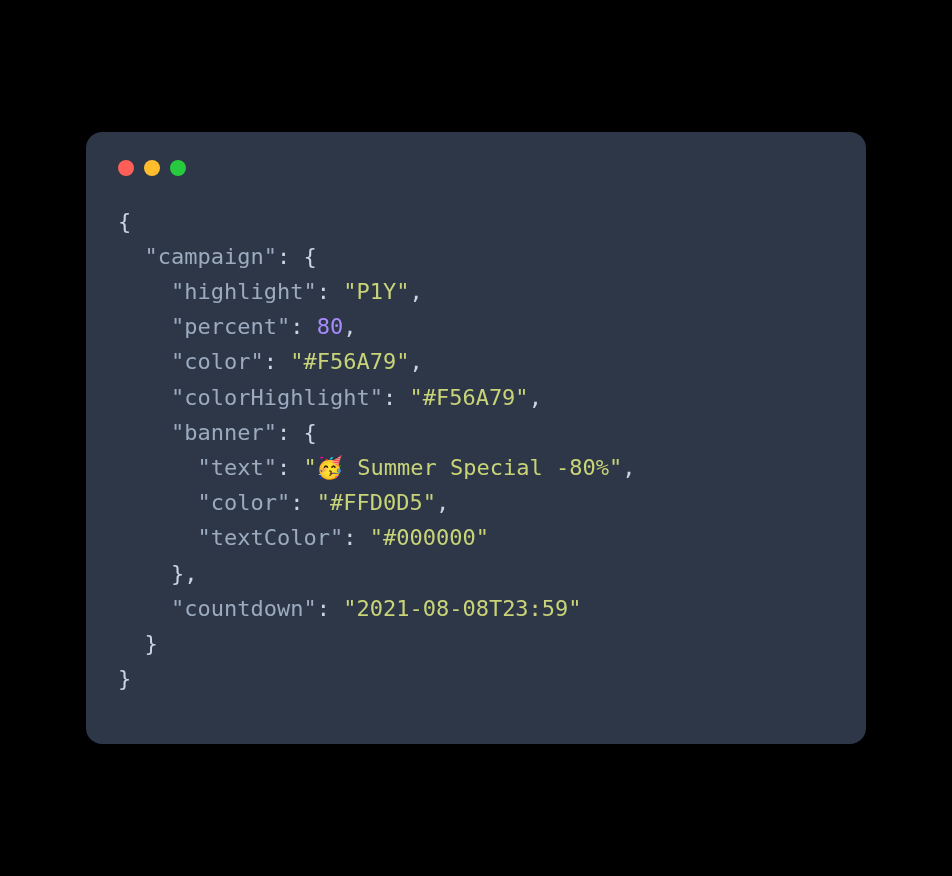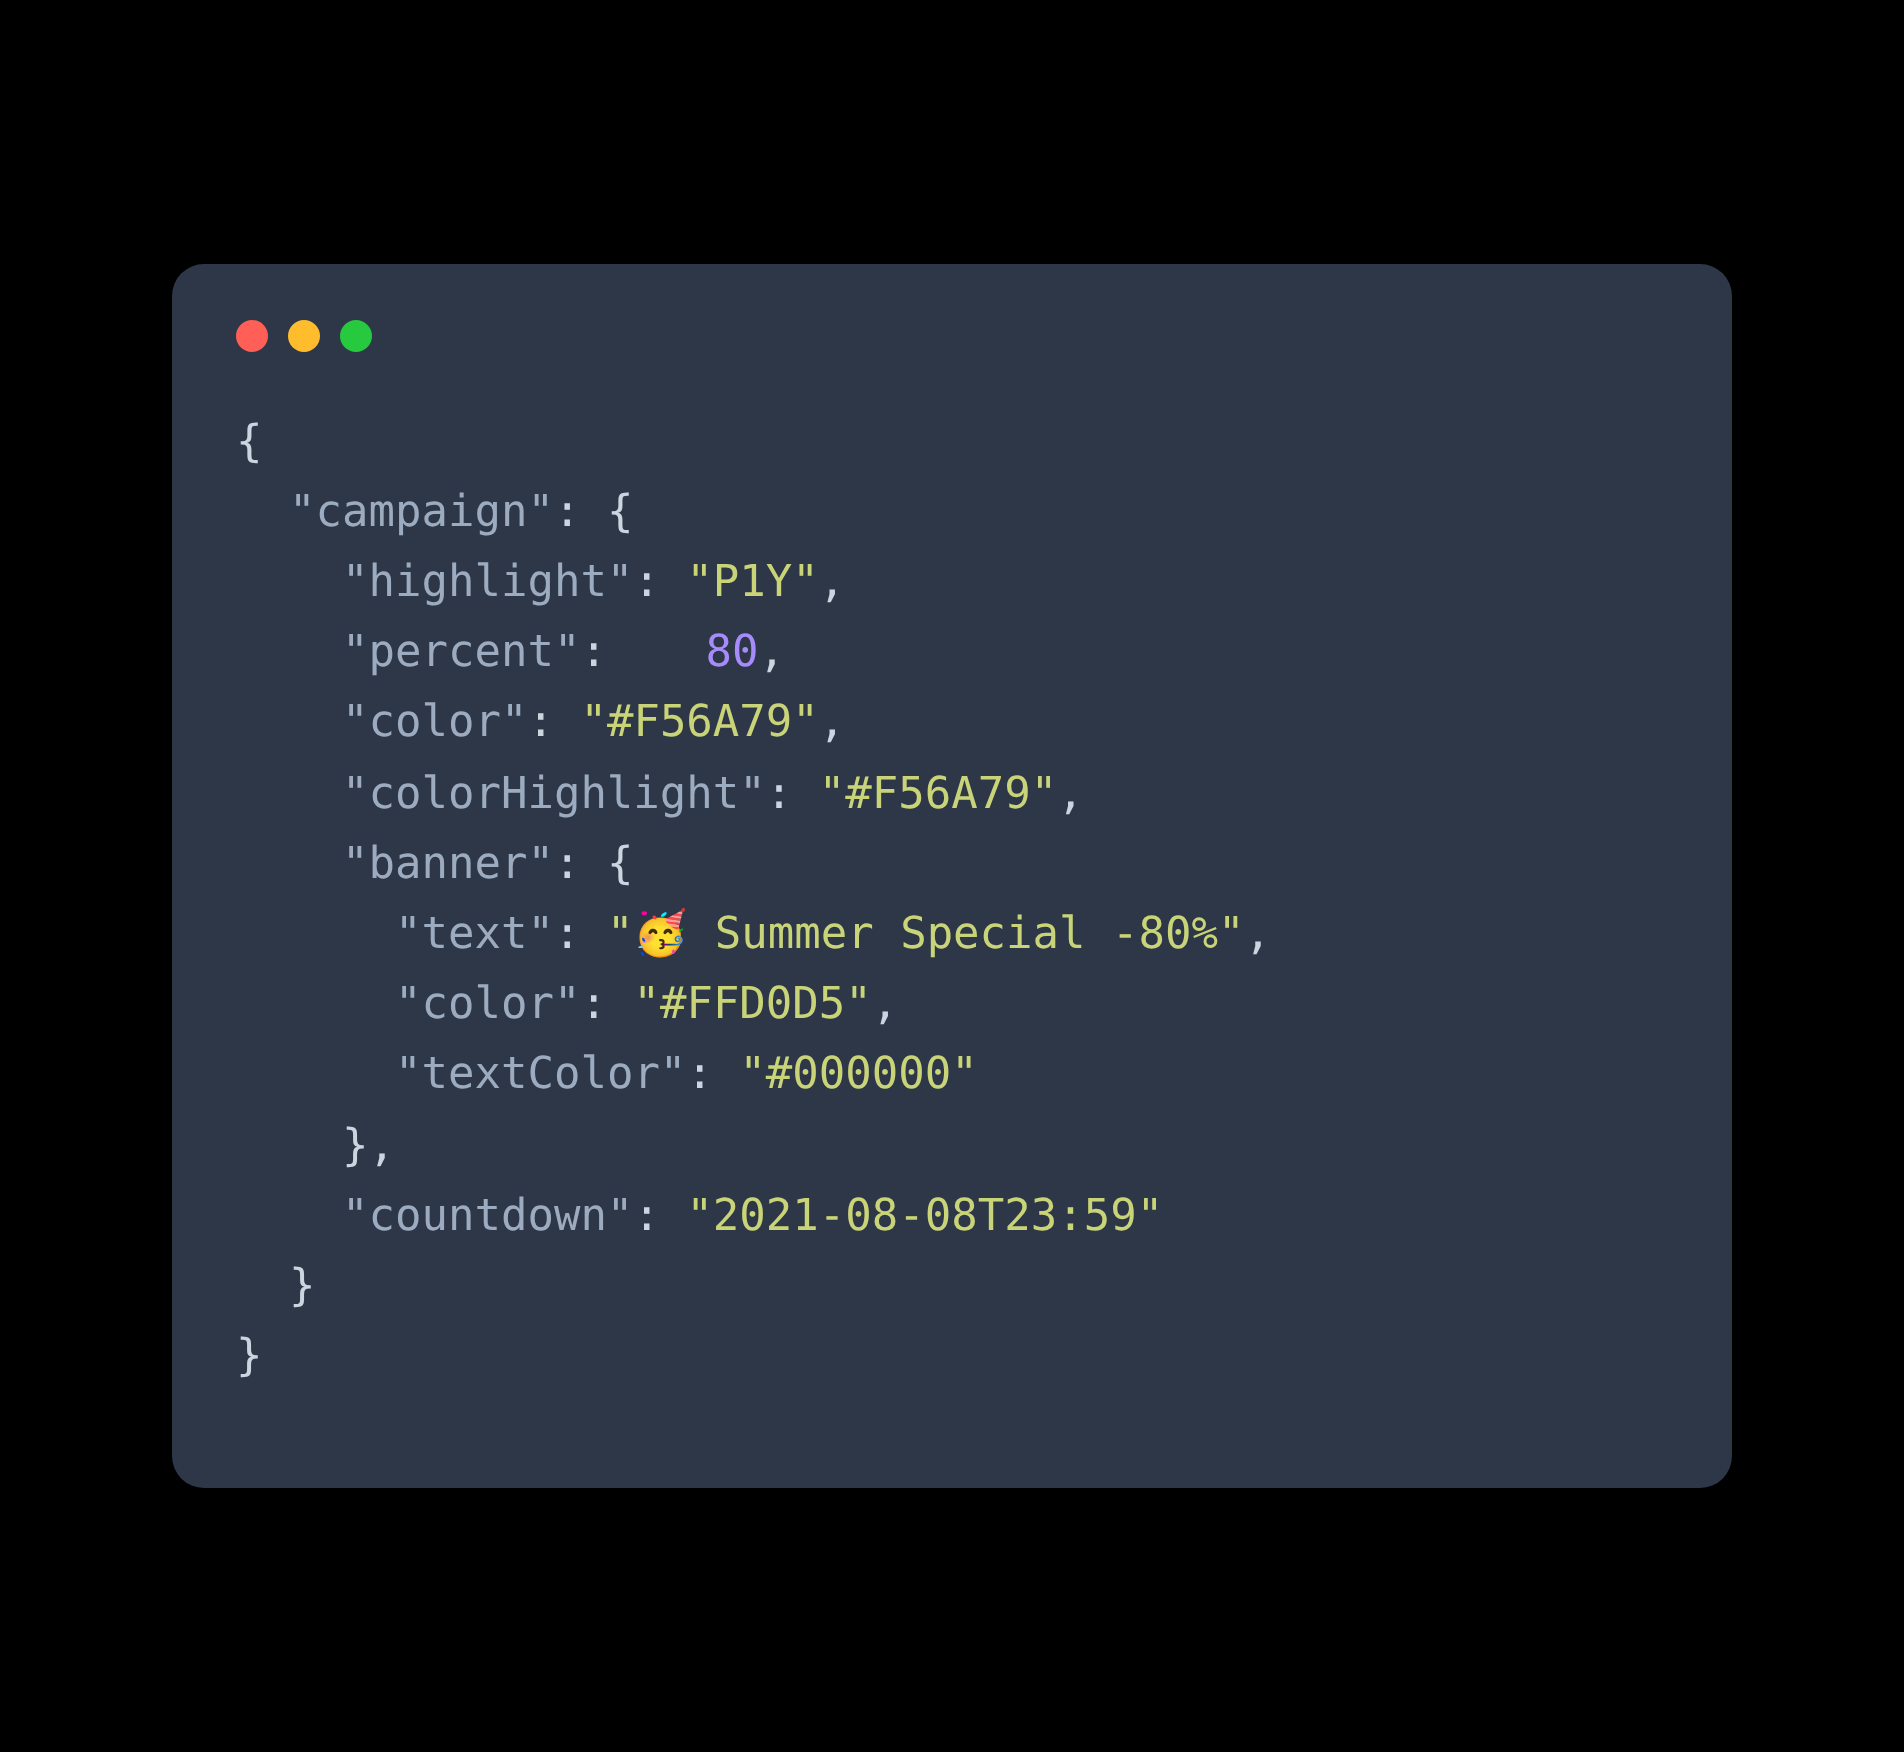--- a/index.html
+++ b/index.html
@@ -35,21 +35,21 @@
     .code {
       font-family: ui-monospace, "SF Mono", Menlo, Monaco, Consolas, monospace;
       font-size: 22px;
       line-height: 1.6;
       white-space: pre;
       color: #cbd5e0;
     }
     .punct { color: #cbd5e0; }
     .key { color: #9cabbf; }
     .string { color: #c9d478; }
-    .number { color: #a78bfa; margin-left: 36px; }
+    .number { color: #a78bfa; }
   </style>
 </head>
 <body>
 
 <div class="window">
   <div class="titlebar">
     <div class="dot red"></div>
     <div class="dot yellow"></div>
     <div class="dot green"></div>
   </div>

